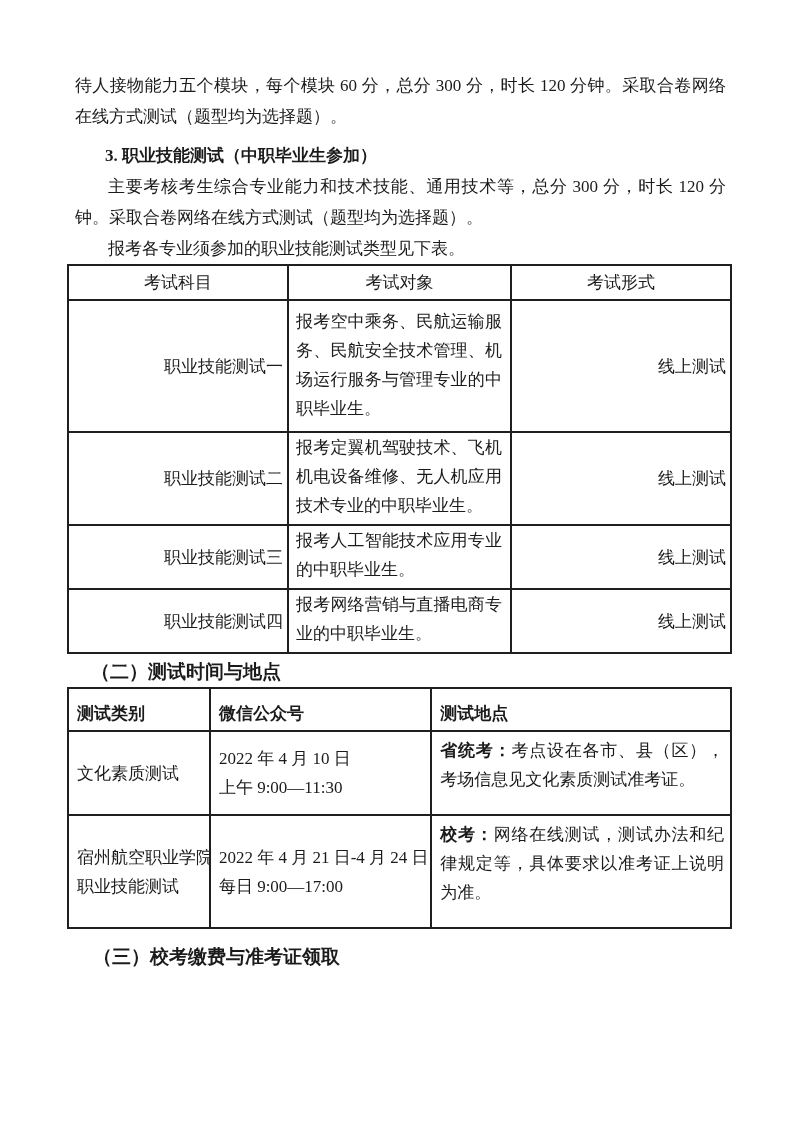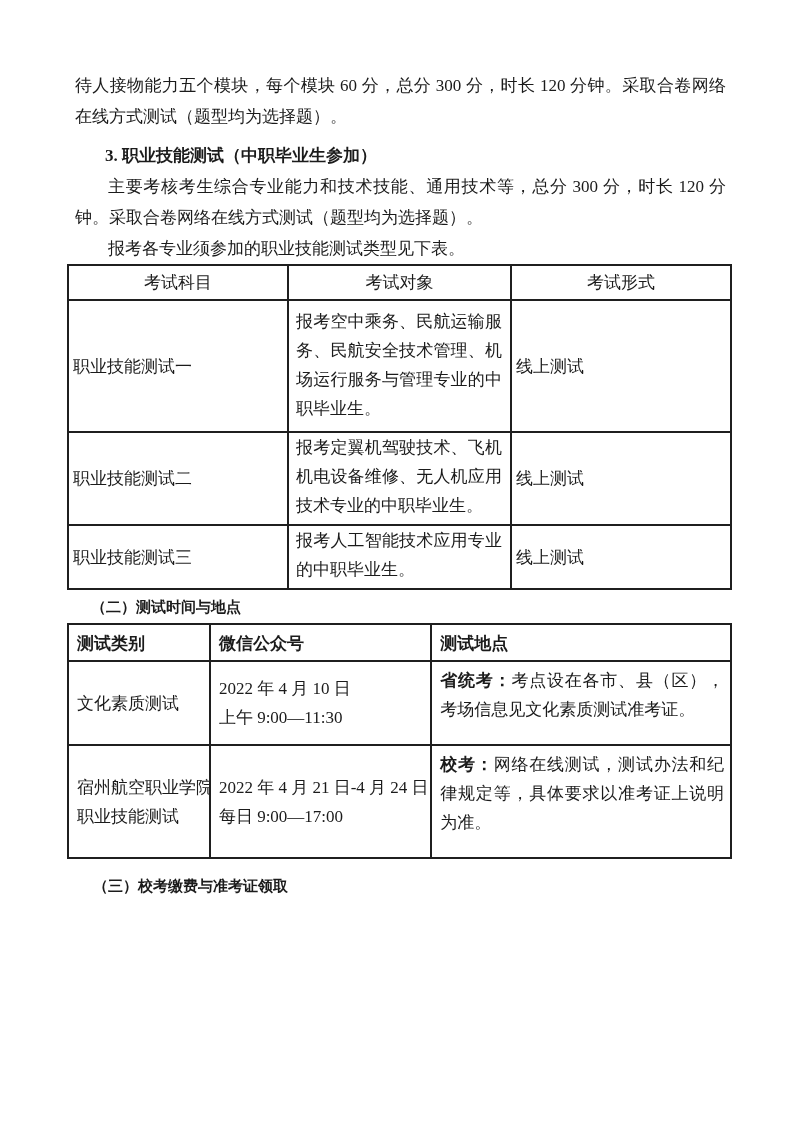--- a/index.html
+++ b/index.html
@@ -28,21 +28,21 @@
     padding-left: 30px;
     line-height: 31px;
     font-weight: bold;
     font-size: 17px;
   }
   .h-sect {
     margin: 2px 12px 0 20px;
     padding-left: 16px;
     line-height: 31px;
     font-weight: bold;
-    font-size: 15px;
+    font-size: 19px;
   }
   table {
     border-collapse: collapse;
     table-layout: fixed;
     width: calc(100% - 18px);
     margin: 0 6px 0 12px;
   }
   .t1 { margin-top: 0; }
   .t2 { margin-top: 0; }
   th, td {
@@ -53,31 +53,31 @@
     overflow: hidden;
   }
   
   .t1 col.c1 { width: 33.2%; }
   .t1 col.c2 { width: 33.6%; }
   .t1 col.c3 { width: 33.2%; }
   .t1 th {
     font-weight: normal;
     padding: 2px 4px;
   }
-  .t1 td.center { text-align: left; padding: 14px 4px; }
+  .t1 td.center { text-align: right; padding: 14px 4px; }
   .t1 td.target { text-align: justify; padding: 0 8px 4px 7px; }
   .t1 tr.r1 td.target { padding-top: 6px; padding-bottom: 8px; }
   
   .t2 col.c1 { width: 21.4%; }
   .t2 col.c2 { width: 33.4%; }
   .t2 col.c3 { width: 45.2%; }
   .t2 th {
     font-weight: bold;
     text-align: left;
-    padding: 4px 4px 2px 8px;
+    padding: 10px 4px 2px 8px;
   }
   .t2 td { padding: 2px 6px 2px 8px; text-align: left; }
   .t2 td .line { white-space: nowrap; }
   .t2 td.loc { text-align: justify; padding-top: 4px; padding-bottom: 20px; }
   b.run { font-weight: bold; }
   .remark {
     margin: 3px 0 0 8px;
     line-height: 31px;
     text-align: justify;
     text-indent: 24px;
@@ -119,20 +119,25 @@
       <tr>
         <td class="center">职业技能测试二</td>
         <td class="target">报考定翼机驾驶技术、飞机机电设备维修、无人机应用技术专业的中职毕业生。</td>
         <td class="center">线上测试</td>
       </tr>
       <tr>
         <td class="center">职业技能测试三</td>
         <td class="target">报考人工智能技术应用专业的中职毕业生。</td>
         <td class="center">线上测试</td>
       </tr>
+      <tr>
+        <td class="center">职业技能测试四</td>
+        <td class="target">报考网络营销与直播电商专业的中职毕业生。</td>
+        <td class="center">线上测试</td>
+      </tr>
     </tbody>
   </table>
 
   <h4 class="h-sect">（二）测试时间与地点</h4>
 
   <table class="t2">
     <colgroup>
         <col class="c1">
         <col class="c2">
         <col class="c3">

